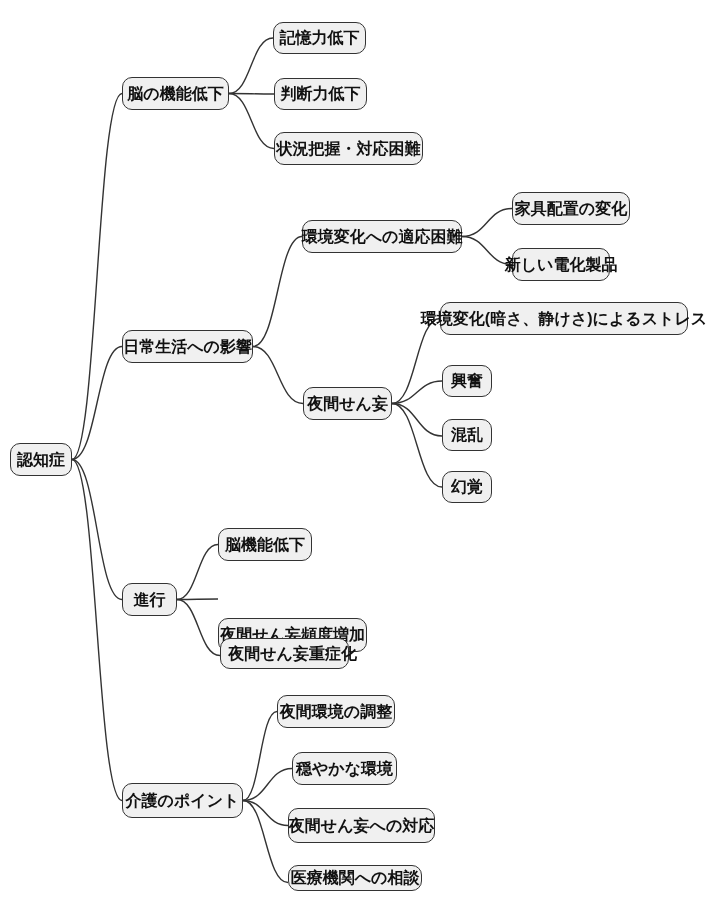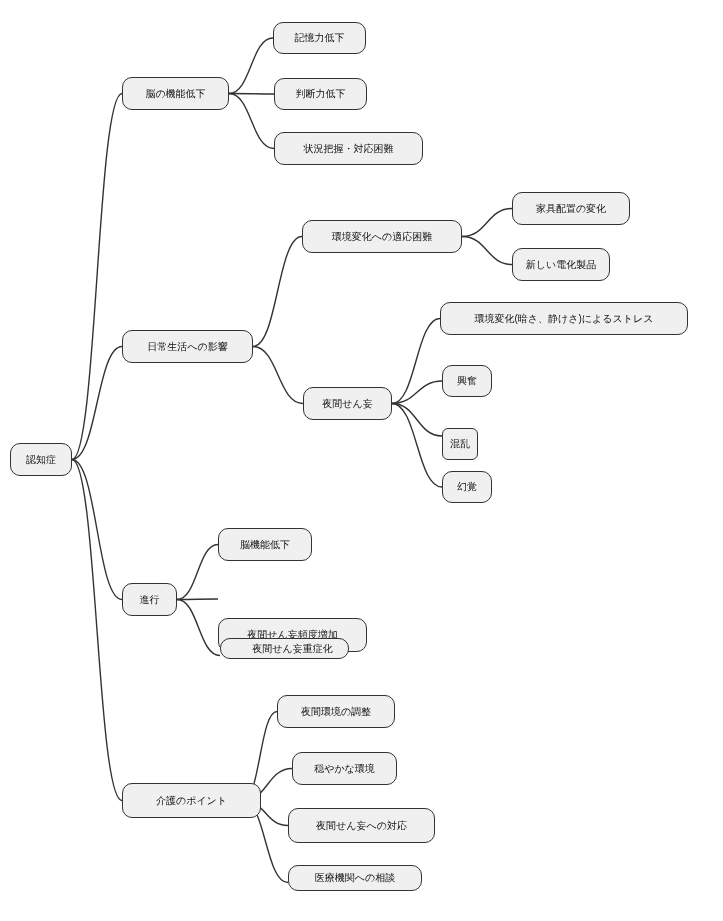--- a/index.html
+++ b/index.html
@@ -36,24 +36,25 @@
   }
   .node {
     position: absolute;
     box-sizing: border-box;
     background: var(--node-fill);
     border: 1.6px solid var(--node-border);
     border-radius: 10px;
     display: flex;
     align-items: center;
     justify-content: center;
-    font-size: 10px;
+    font-size: 16px;
     line-height: 1;
     color: var(--text-color);
     white-space: nowrap;
+    font-weight: bold;
   }
 </style>
 </head>
 <body>
 
 <div class="canvas">
   <svg class="edges" xmlns="http://www.w3.org/2000/svg">
       <path d="M 72 459.5 C 97 459.5, 97 93.5, 122 93.5"></path>
       <path d="M 229 93.5 C 251 93.5, 251 38, 273 38"></path>
       <path d="M 229 93.5 C 251.5 93.5, 251.5 94, 274 94"></path>
@@ -83,25 +84,25 @@
       <div class="node" style="left: 273px; top: 22px; width: 93px; height: 32px;">記憶力低下</div>
       <div class="node" style="left: 274px; top: 78px; width: 93px; height: 32px;">判断力低下</div>
       <div class="node" style="left: 274px; top: 132px; width: 149px; height: 33px;">状況把握・対応困難</div>
       <div class="node" style="left: 122px; top: 330px; width: 131px; height: 33px;">日常生活への影響</div>
       <div class="node" style="left: 302px; top: 220px; width: 160px; height: 33px;">環境変化への適応困難</div>
       <div class="node" style="left: 512px; top: 192px; width: 118px; height: 33px;">家具配置の変化</div>
       <div class="node" style="left: 512px; top: 248px; width: 98px; height: 33px;">新しい電化製品</div>
       <div class="node" style="left: 303px; top: 387px; width: 89px; height: 33px;">夜間せん妄</div>
       <div class="node" style="left: 440px; top: 302px; width: 248px; height: 33px;">環境変化(暗さ、静けさ)によるストレス</div>
       <div class="node" style="left: 442px; top: 365px; width: 50px; height: 32px;">興奮</div>
-      <div class="node" style="left: 442px; top: 428px; width: 36px; height: 32px; border-radius: 6px;">混乱</div>
+      <div class="node" style="left: 442px; top: 419px; width: 50px; height: 32px;">混乱</div>
       <div class="node" style="left: 442px; top: 471px; width: 50px; height: 32px;">幻覚</div>
       <div class="node" style="left: 122px; top: 583px; width: 55px; height: 33px;">進行</div>
       <div class="node" style="left: 218px; top: 528px; width: 94px; height: 33px;">脳機能低下</div>
       <div class="node" style="left: 218px; top: 582px; width: 149px; height: 34px; margin-top: 36px;">夜間せん妄頻度増加</div>
-      <div class="node" style="left: 220px; top: 638px; width: 129px; height: 21px; padding-left: 16px;">夜間せん妄重症化</div>
-      <div class="node" style="left: 122px; top: 783px; width: 139px; height: 35px;">介護のポイント</div>
+      <div class="node" style="left: 220px; top: 638px; width: 129px; height: 31px; padding-left: 16px;">夜間せん妄重症化</div>
+      <div class="node" style="left: 122px; top: 783px; width: 121px; height: 35px;">介護のポイント</div>
       <div class="node" style="left: 277px; top: 695px; width: 118px; height: 33px; text-align: right;">夜間環境の調整</div>
       <div class="node" style="left: 292px; top: 752px; width: 105px; height: 33px;">穏やかな環境</div>
       <div class="node" style="left: 288px; top: 808px; width: 147px; height: 35px;">夜間せん妄への対応</div>
       <div class="node" style="left: 288px; top: 865px; width: 134px; height: 26px;">医療機関への相談</div>
     </div>
 </div>
 
 </body></html>

